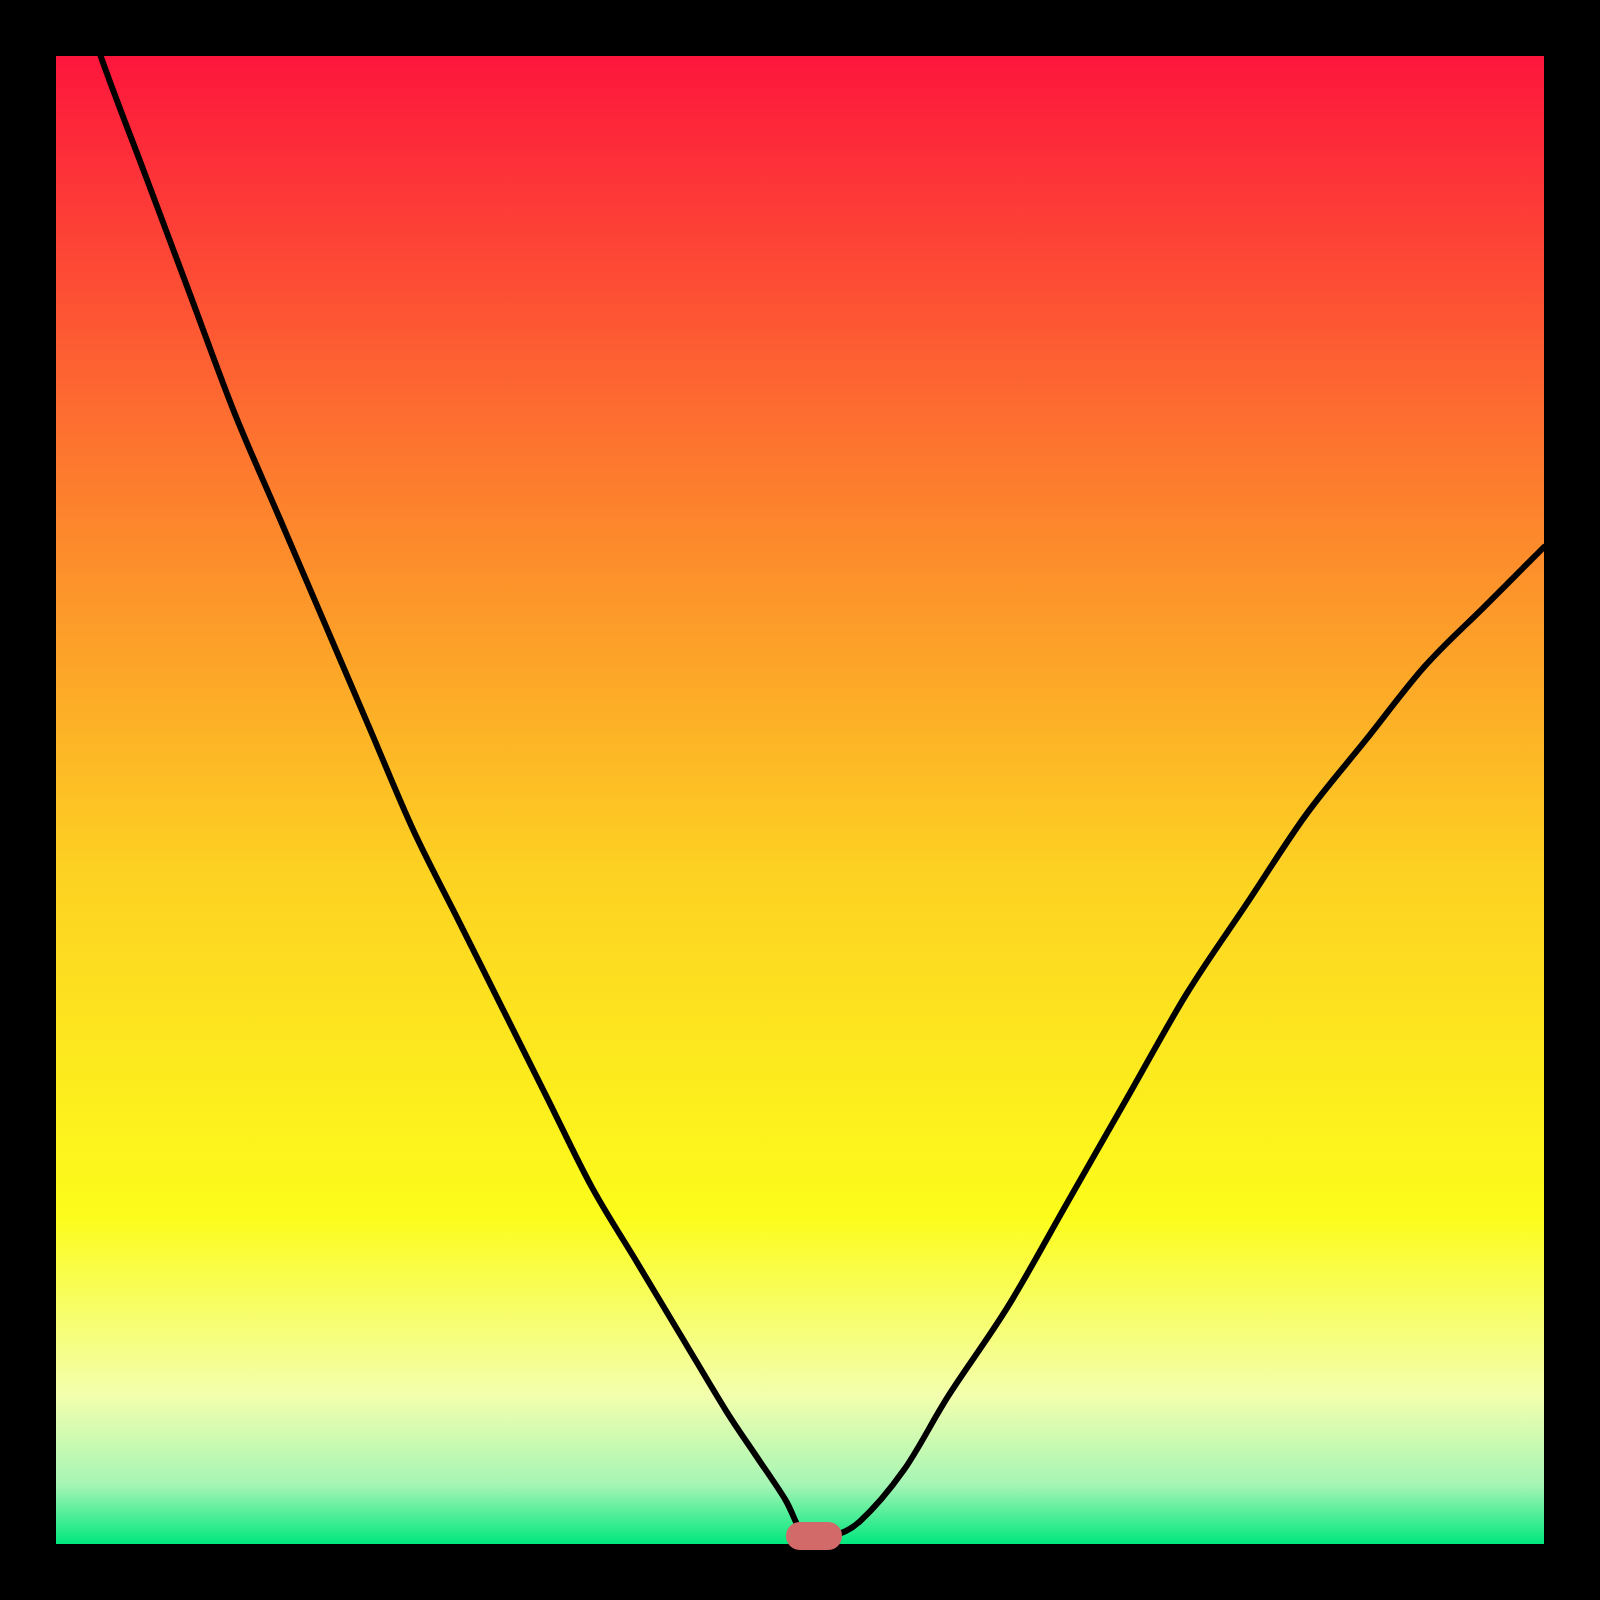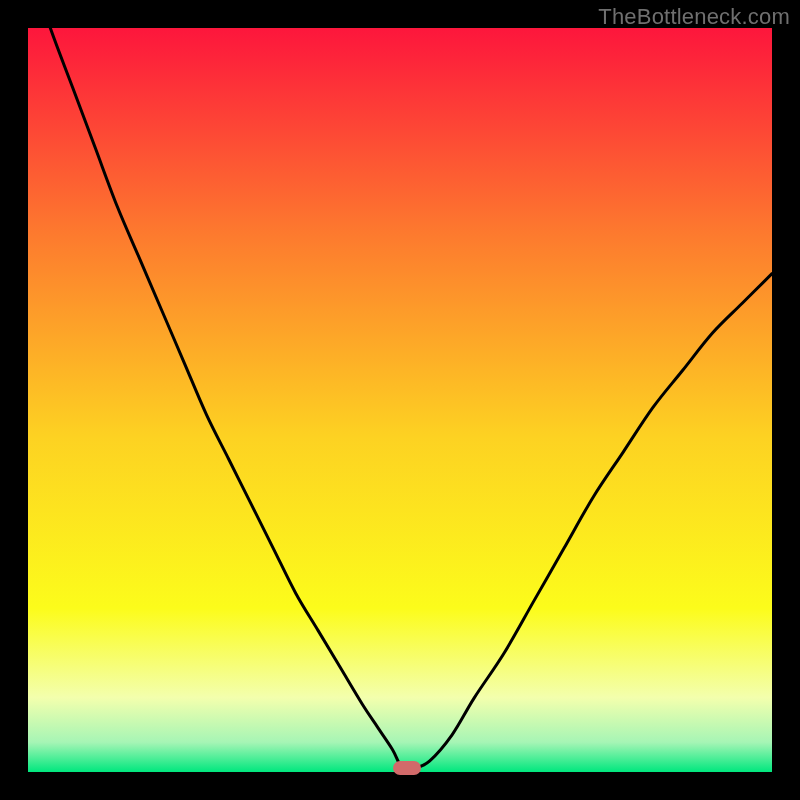--- a/index.html
+++ b/index.html
@@ -46,21 +46,20 @@
     border-radius: 7px;
     background: #d26a6a;
     transform: translate(-50%, -50%);
     z-index: 5;
   }
 </style>
 </head>
 <body>
 
 <div class="frame">
-  <div class="watermark">TheBottleneck.com</div>
 
   <div class="plot">
     <svg viewBox="0 0 744 744" preserveAspectRatio="none">
       <defs>
         <linearGradient id="bg-grad" x1="0" y1="0" x2="0" y2="1">
         <stop offset="0%" stop-color="#fd163c"></stop>
             <stop offset="28.000000000000004%" stop-color="#fd7b2e"></stop>
             <stop offset="55.00000000000001%" stop-color="#fdd222"></stop>
             <stop offset="78%" stop-color="#fcfc1b"></stop>
             <stop offset="90%" stop-color="#f3ffad"></stop>

